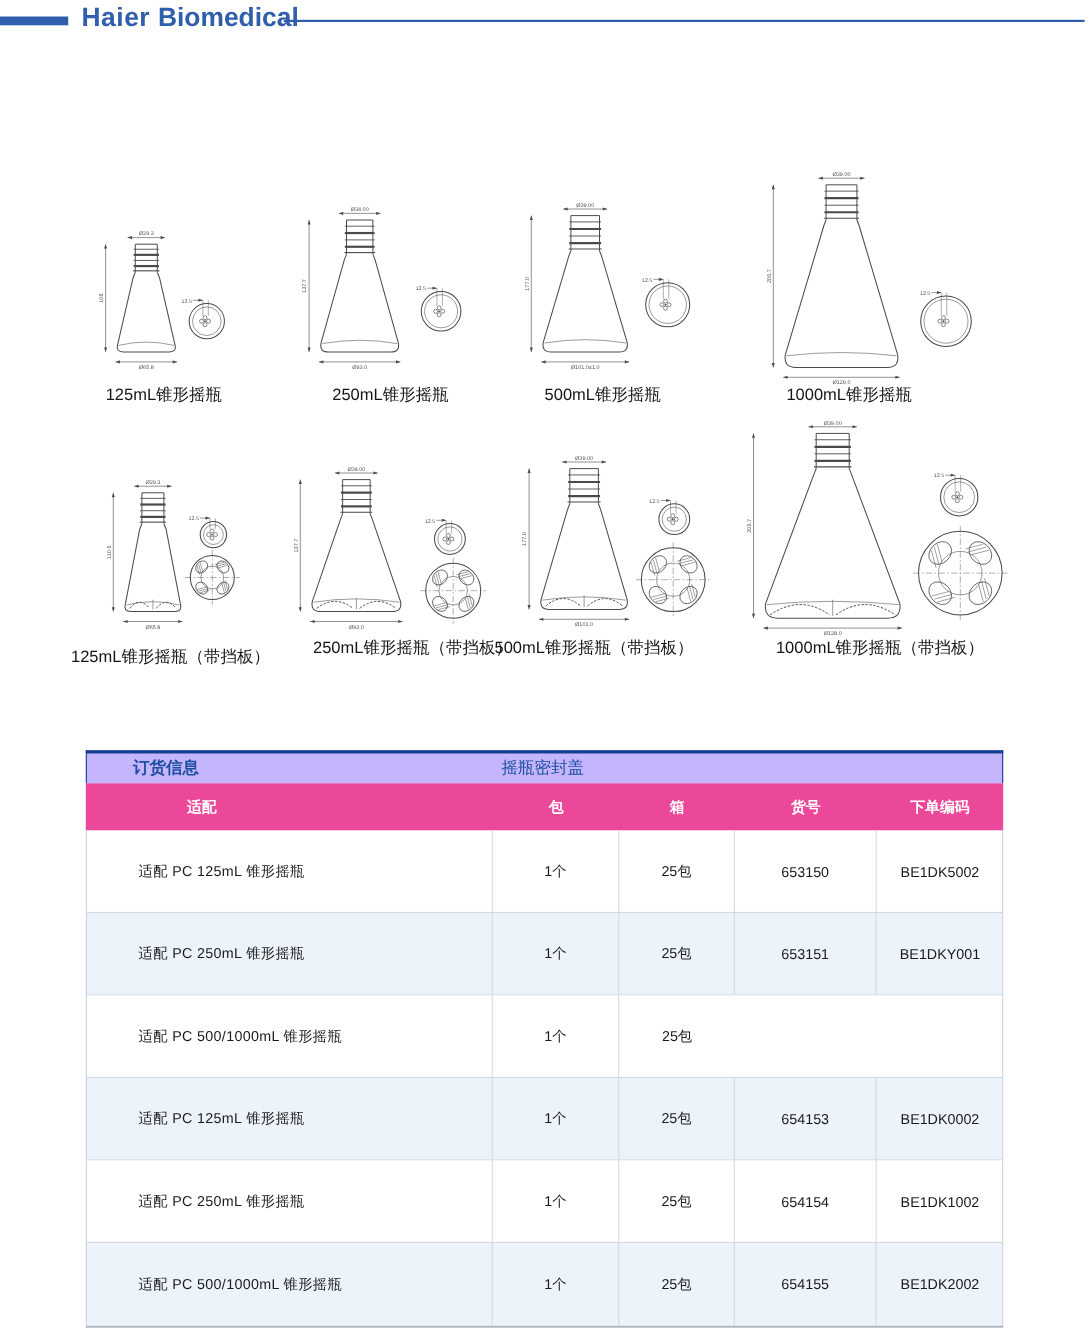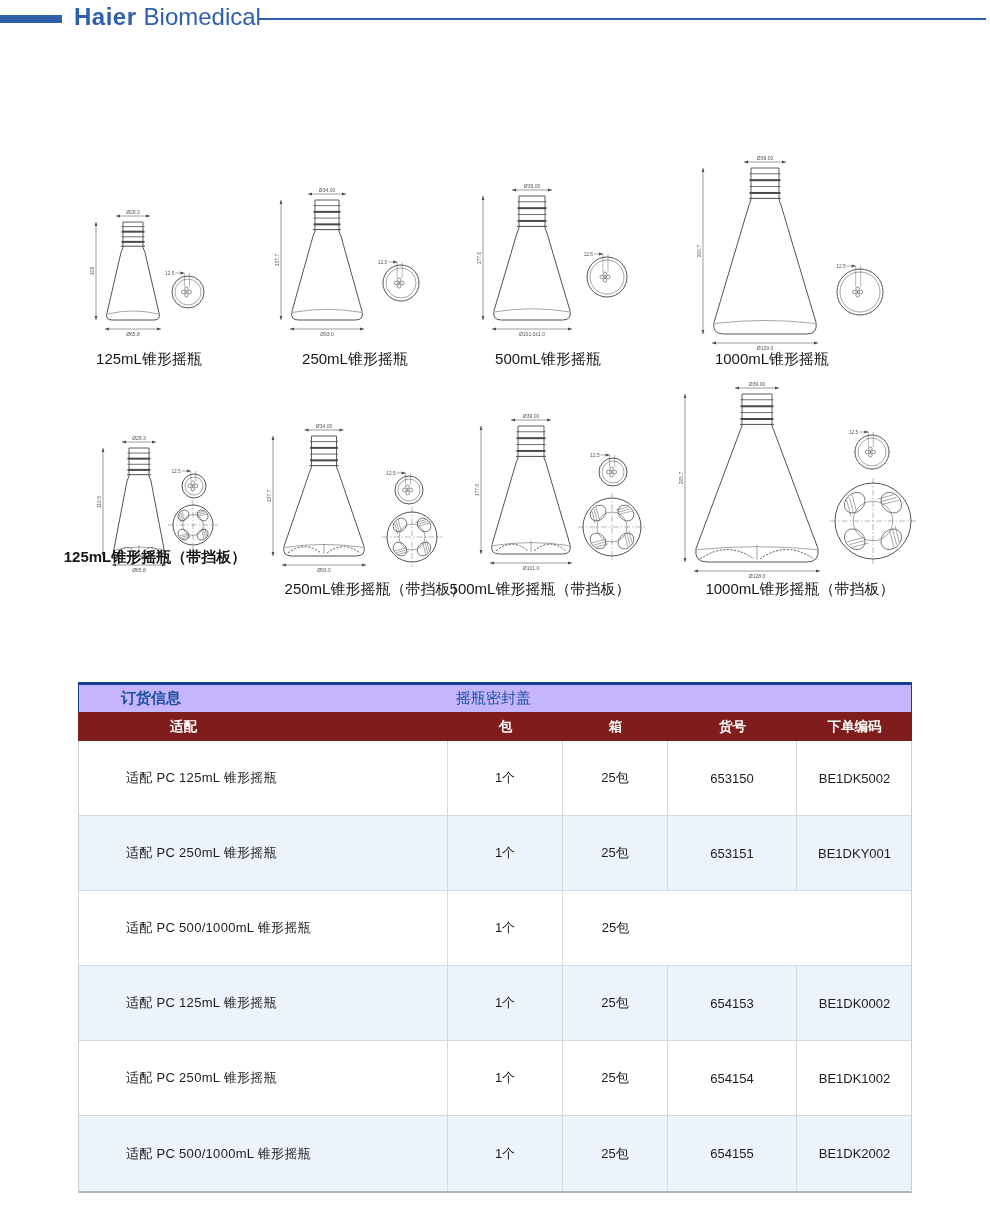--- a/index.html
+++ b/index.html
@@ -4,37 +4,37 @@
 <style>
   html,body{margin:0;padding:0;}
   body{
     width:990px;height:1221px;position:relative;background:#ffffff;
     font-family:"Liberation Sans","DejaVu Sans",sans-serif;overflow:hidden;color:#111;
   }
   
   .logo-bar{position:absolute;left:0;top:15px;width:62px;height:8px;background:#2E5EAC;}
   .logo-text{position:absolute;left:74px;top:3px;font-size:24px;color:#2E5EAC;white-space:nowrap;}
   .logo-text .bold{font-weight:800;letter-spacing:.5px;}
-  .logo-text .light{font-weight:400;margin-left:7px;}
+  .logo-text .light{font-weight:700;margin-left:7px;}
   .logo-line{position:absolute;left:258px;top:18px;width:728px;height:2px;background:#2E5EAC;}
   
   #drawings{position:absolute;left:0;top:140px;width:990px;height:470px;}
   #drawings text{font-family:"Liberation Sans","DejaVu Sans",sans-serif;}
   .flask-label{position:absolute;transform:translateX(-50%);font-size:15px;font-weight:500;color:#161616;white-space:nowrap;}
   
   .order-table{position:absolute;left:78px;top:682px;width:834px;}
   .title-bar{
     height:27px;background:#c4b5fd;border-top:3px solid #16408F;
     border-left:1px solid #16408F;border-right:1px solid #16408F;
     display:flex;align-items:center;position:relative;
   }
   .title-bar .sec{font-size:15px;font-weight:bold;color:#1D4FA1;margin-left:42px;}
   .title-bar .prod{font-size:15px;font-weight:normal;color:#1D4FA1;position:absolute;left:377px;}
   .thead{
-    height:29px;background:#7f1d1d;display:grid;
+    height:43px;background:#ec4899;display:grid;
     grid-template-columns:370px 115px 105px 129px 115px;align-items:center;
   }
   .thead .hcell{color:#fff;font-size:13.5px;font-weight:bold;text-align:center;}
   .thead .hfirst{text-align:left;padding-left:92px;}
   .tbody{border-left:1px solid #C9CFD8;border-right:1px solid #C9CFD8;border-bottom:2px solid #AEB5C0;}
   .trow{
     height:75px;display:grid;grid-template-columns:369px 115px 105px 129px 115px;
     background:#fff;border-bottom:1px solid #D4D9E0;box-sizing:border-box;
   }
   .trow:last-child{border-bottom:none;}
@@ -536,21 +536,21 @@
         <line x1="864.64" y1="502" x2="873" y2="487.56" stroke="#4a4a4a" stroke-width="0.45"></line>
         <line x1="868.4399999999999" y1="502" x2="876.8" y2="487.56" stroke="#4a4a4a" stroke-width="0.45"></line>
       </g>
     </g>
   </svg>
 <div id="labels">
     <div class="flask-label" style="left: 149px; top: 350px;">125mL锥形摇瓶</div>
     <div class="flask-label" style="left: 355px; top: 350px;">250mL锥形摇瓶</div>
     <div class="flask-label" style="left: 548px; top: 350px;">500mL锥形摇瓶</div>
     <div class="flask-label" style="left: 772px; top: 350px;">1000mL锥形摇瓶</div>
-    <div class="flask-label" style="left: 155px; top: 548px; font-weight: bold;">125mL锥形摇瓶（带挡板）</div>
+    <div class="flask-label" style="left: 155px; top: 588px;">125mL锥形摇瓶（带挡板）</div>
     <div class="flask-label" style="left: 375px; top: 580px;">250mL锥形摇瓶（带挡板）</div>
     <div class="flask-label" style="left: 540px; top: 580px;">500mL锥形摇瓶（带挡板）</div>
     <div class="flask-label" style="left: 800px; top: 580px;">1000mL锥形摇瓶（带挡板）</div>
   </div>
 
 <section class="order-table">
   <div class="title-bar">
     <span class="sec">订货信息</span>
     <span class="prod">摇瓶密封盖</span>
   </div>

